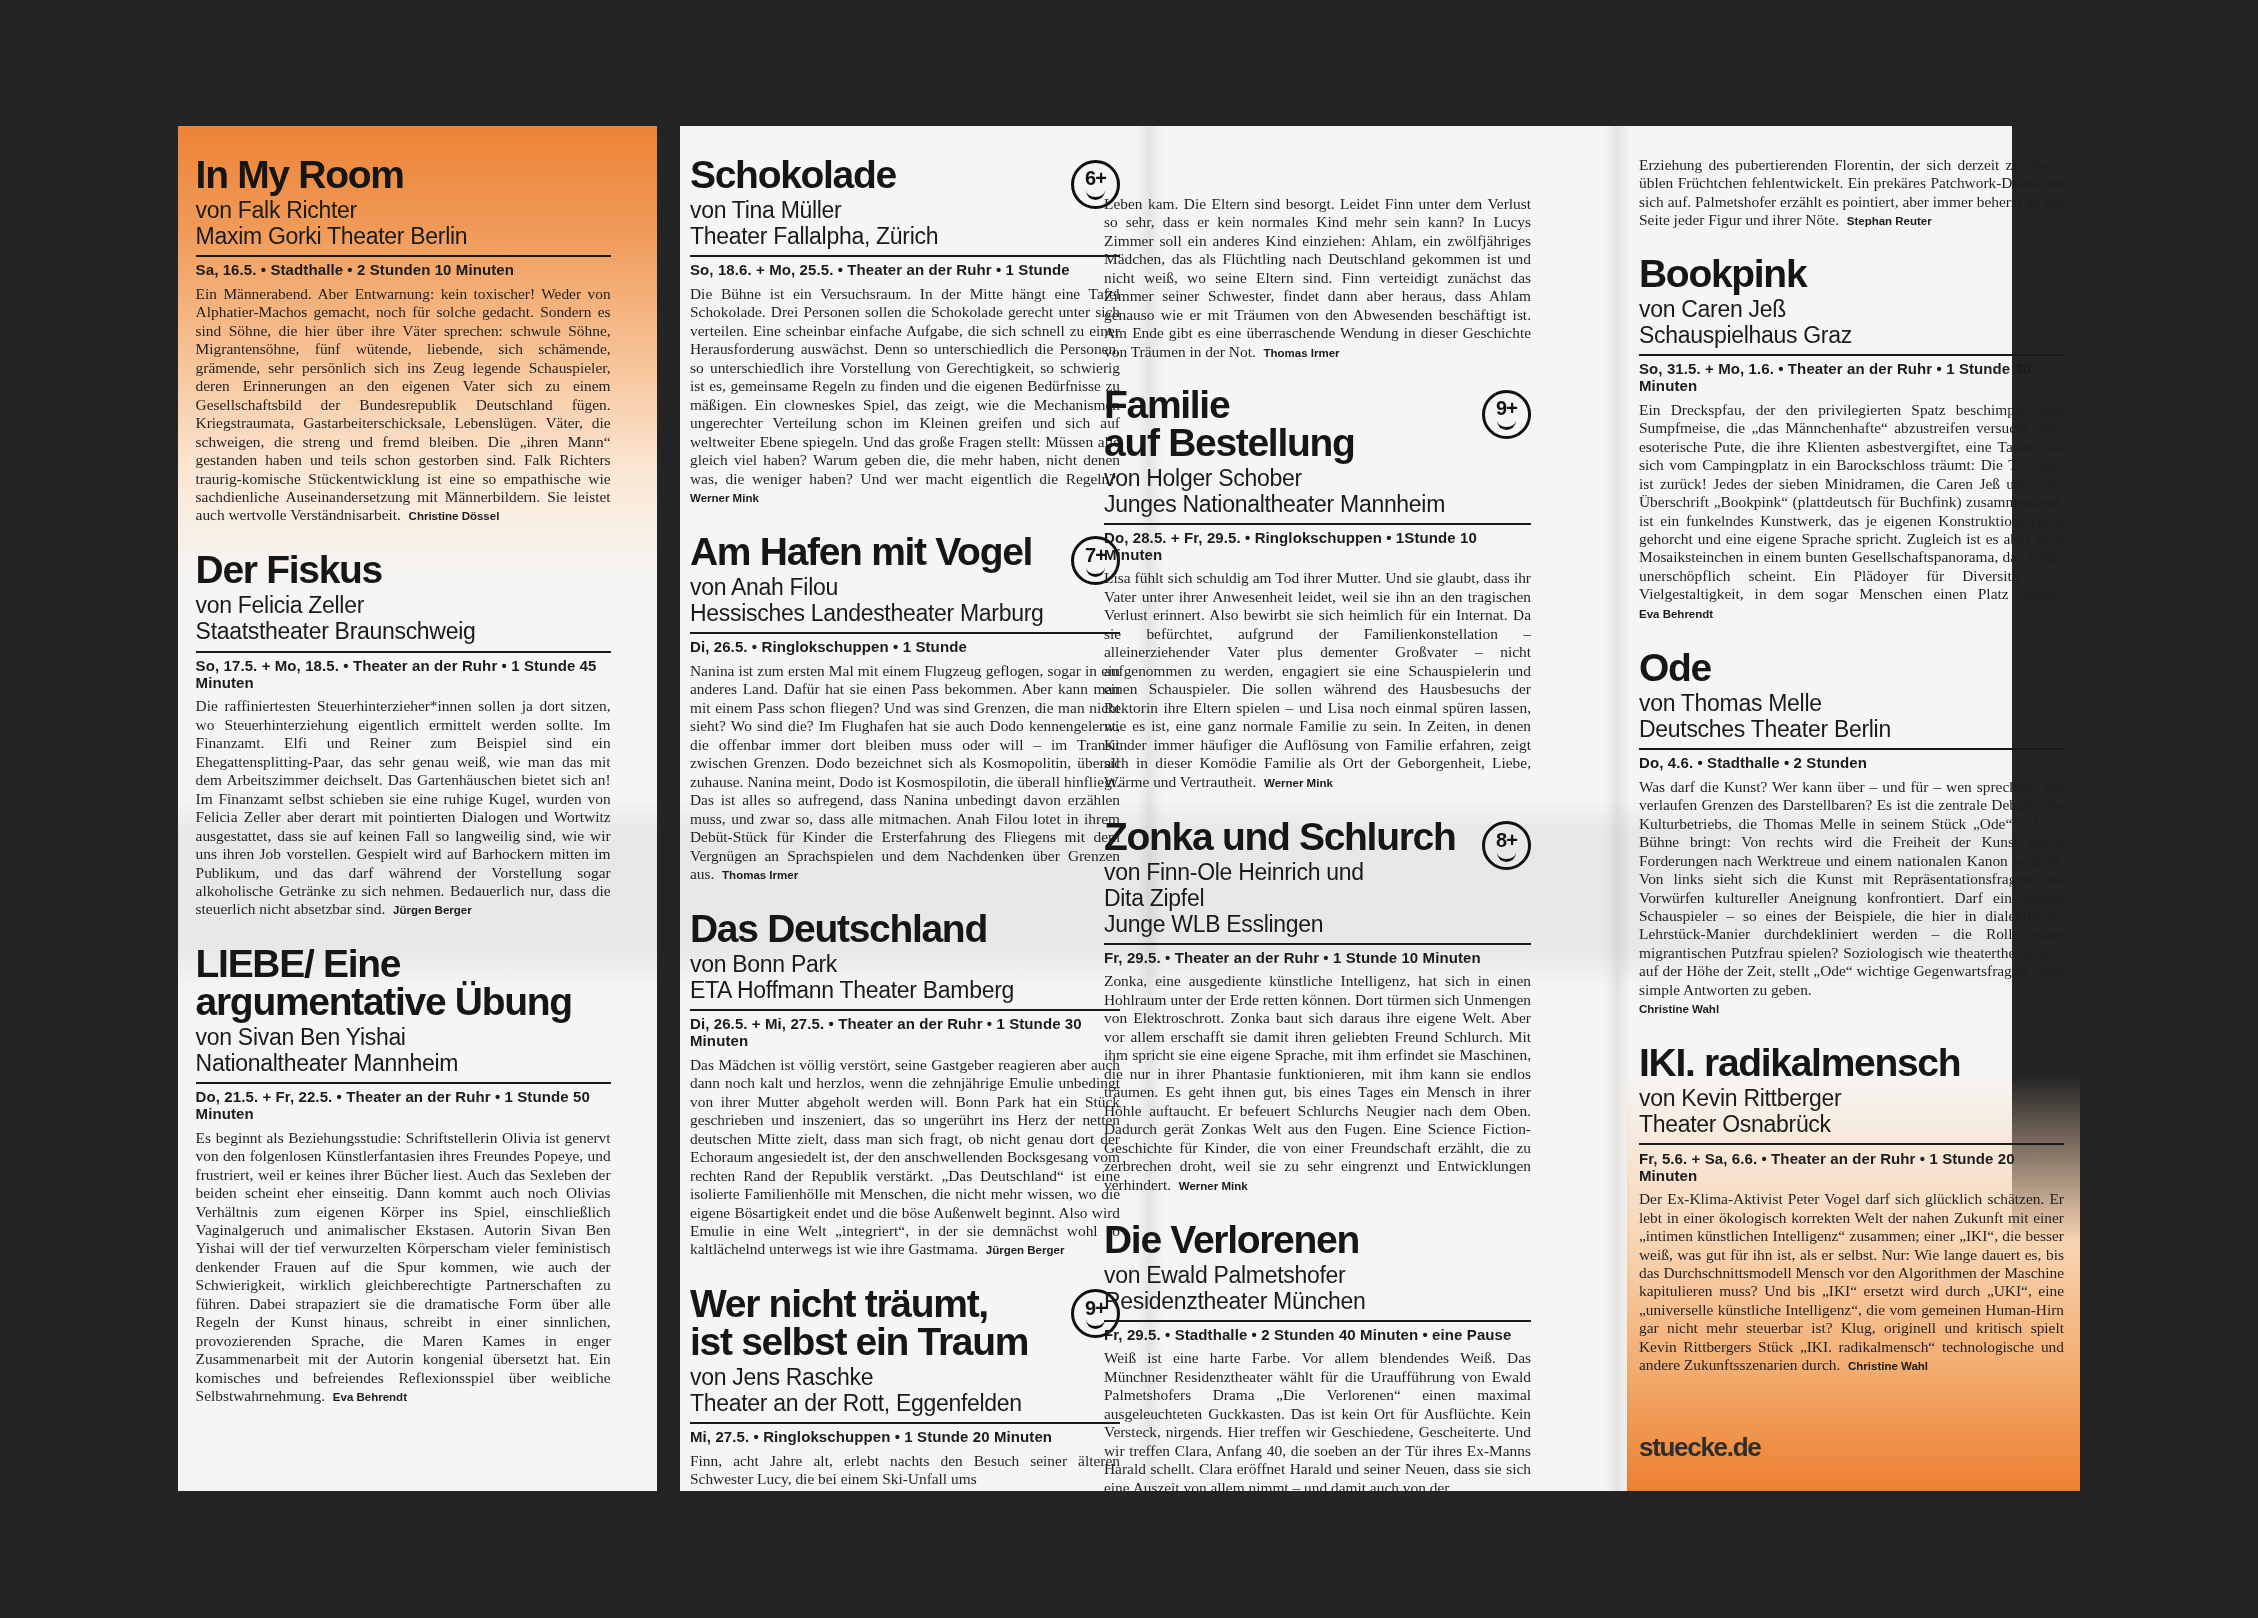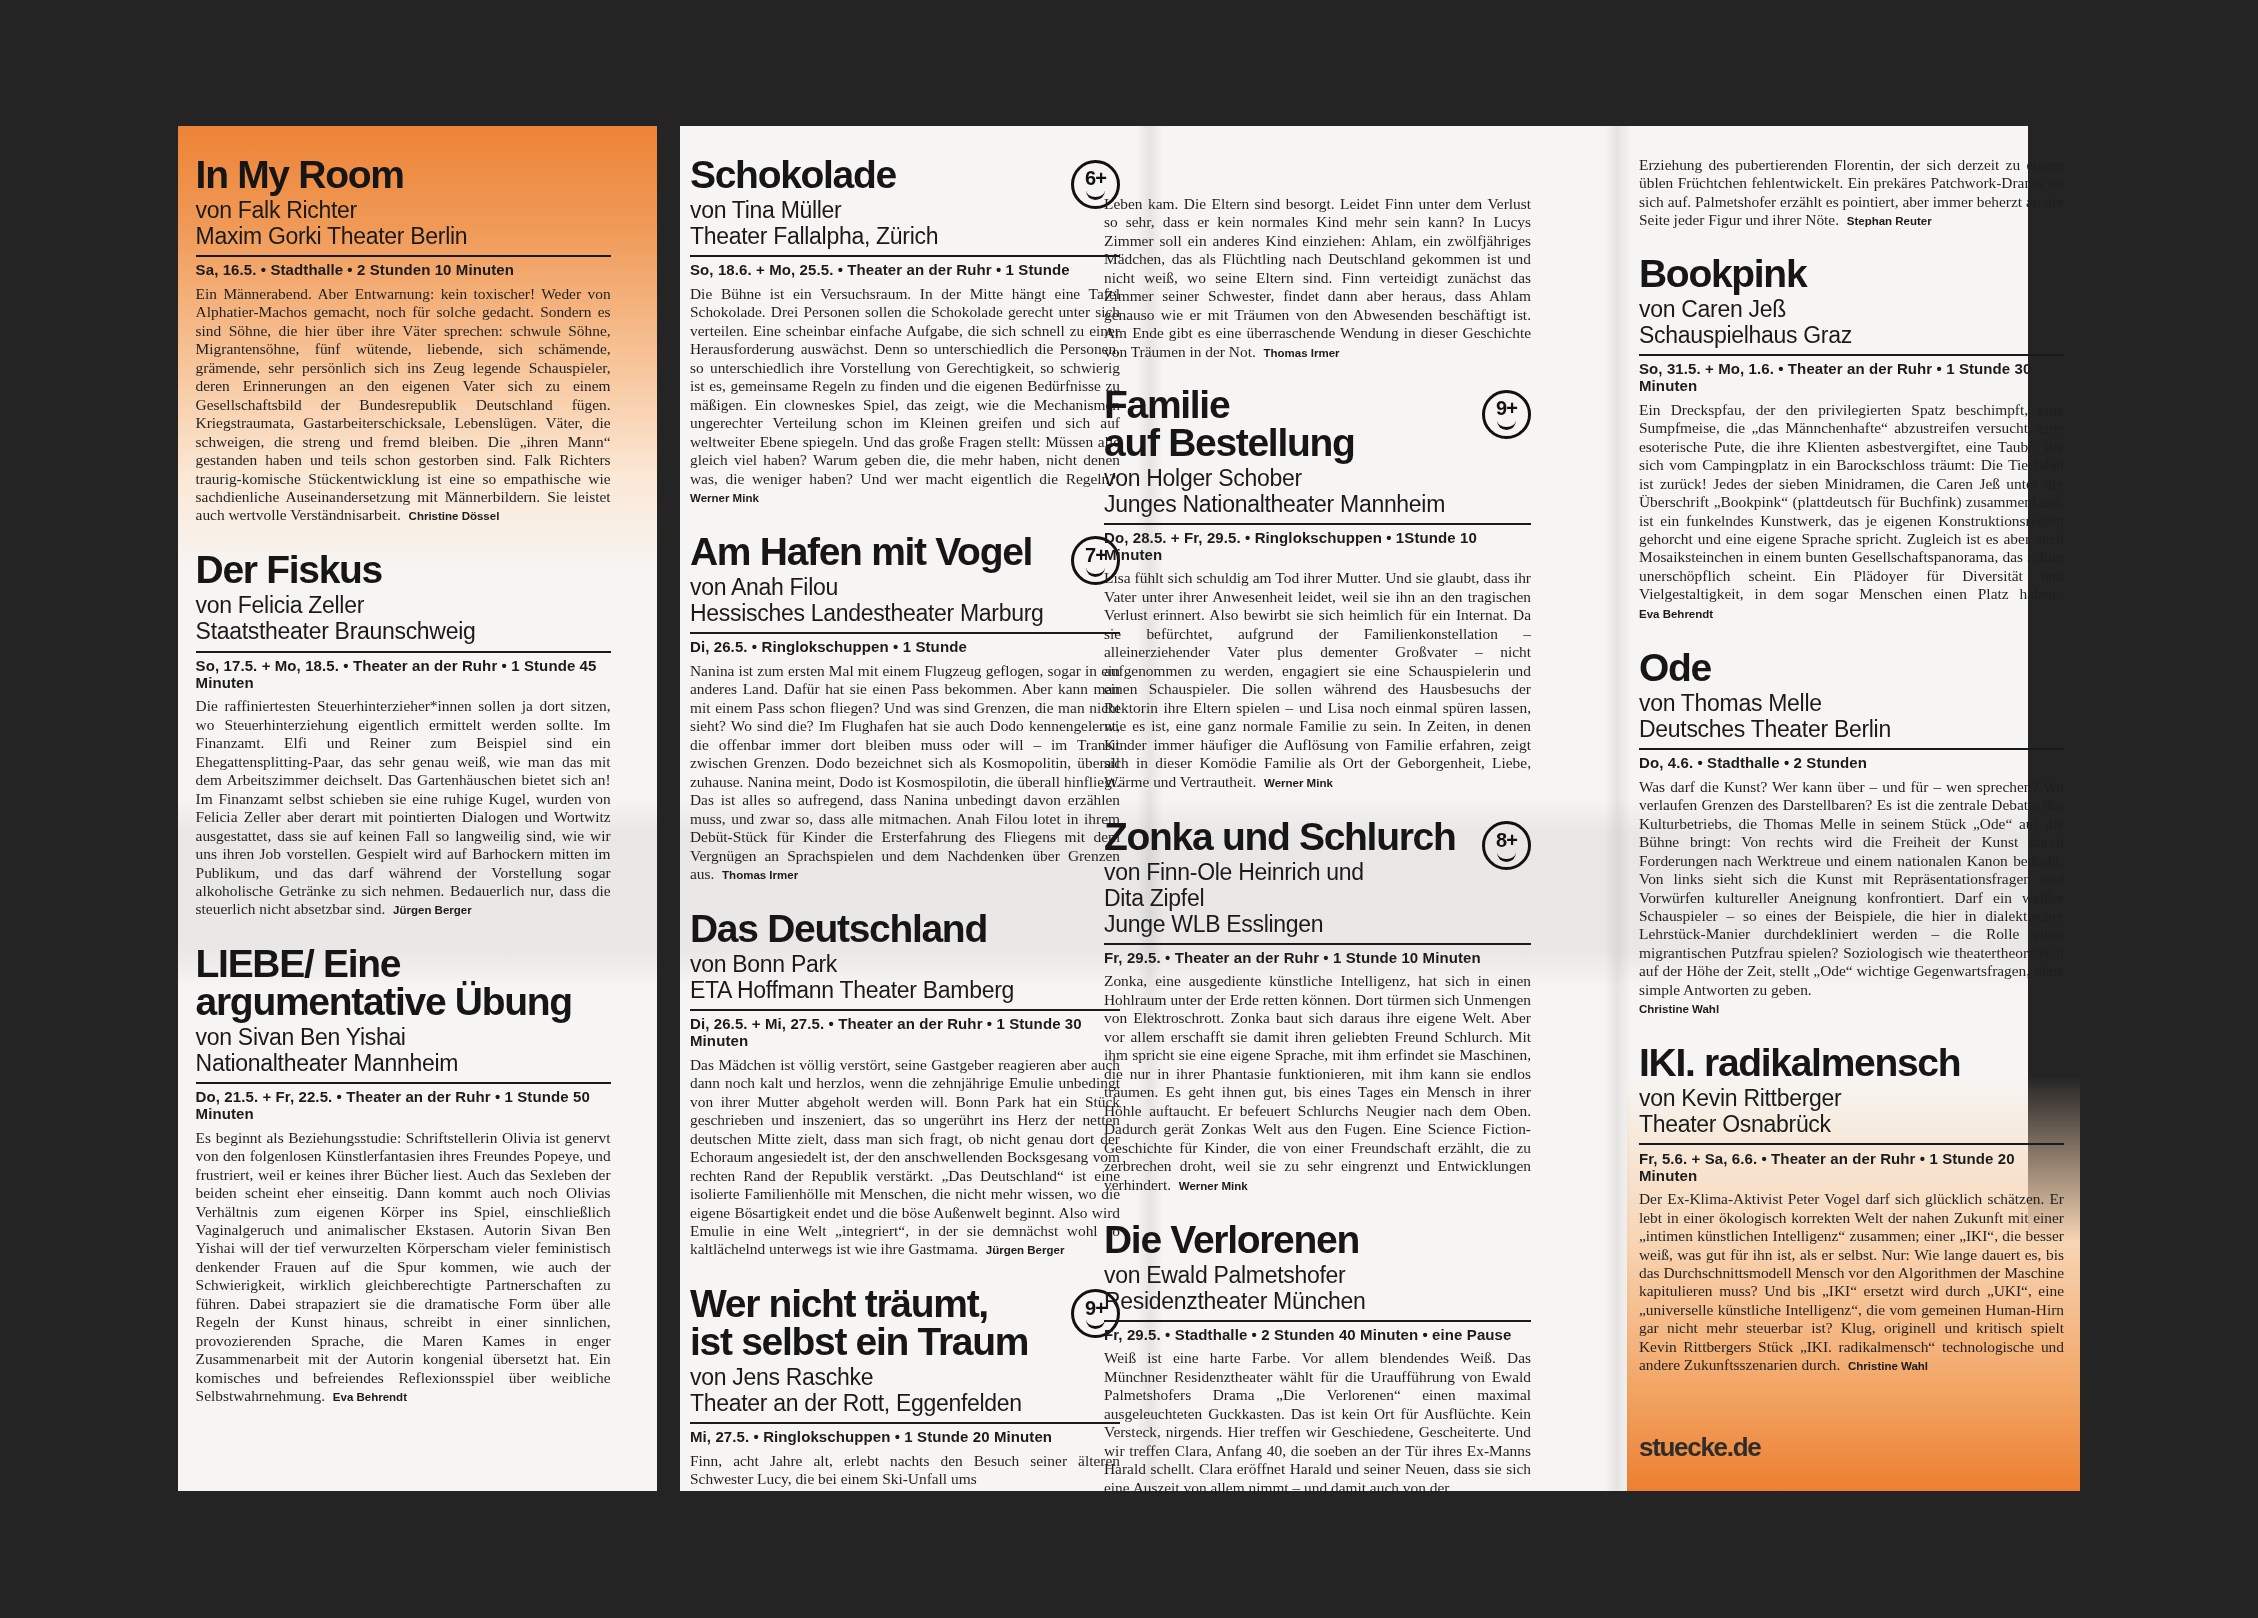--- a/index.html
+++ b/index.html
@@ -4,21 +4,20 @@
 <style>
   html,body{margin:0;padding:0;}
   body{
     width:2258px;height:1619px;position:relative;
     background:#242424;overflow:hidden;
     font-family:"Liberation Sans",sans-serif;
   }
   .page{
     position:absolute;left:178px;top:126px;width:1834px;height:1365px;
     background:#f6f5f3;
-    padding-left:16px;
   }
   .orange-top{
     position:absolute;left:0;top:0;width:479px;height:468px;
     background:linear-gradient(180deg,#ed8336 0%,#f09a58 22%,#f7c69c 52%,#fbe7d4 74%,rgba(246,245,243,0) 96%);
     pointer-events:none;
   }
   .orange-bottom{
     position:absolute;left:1449px;bottom:0;width:453px;height:415px;
     background:linear-gradient(180deg,rgba(246,245,243,0) 0%,#f8d5b4 40%,#f2a463 76%,#ed7f31 100%);
     pointer-events:none;

